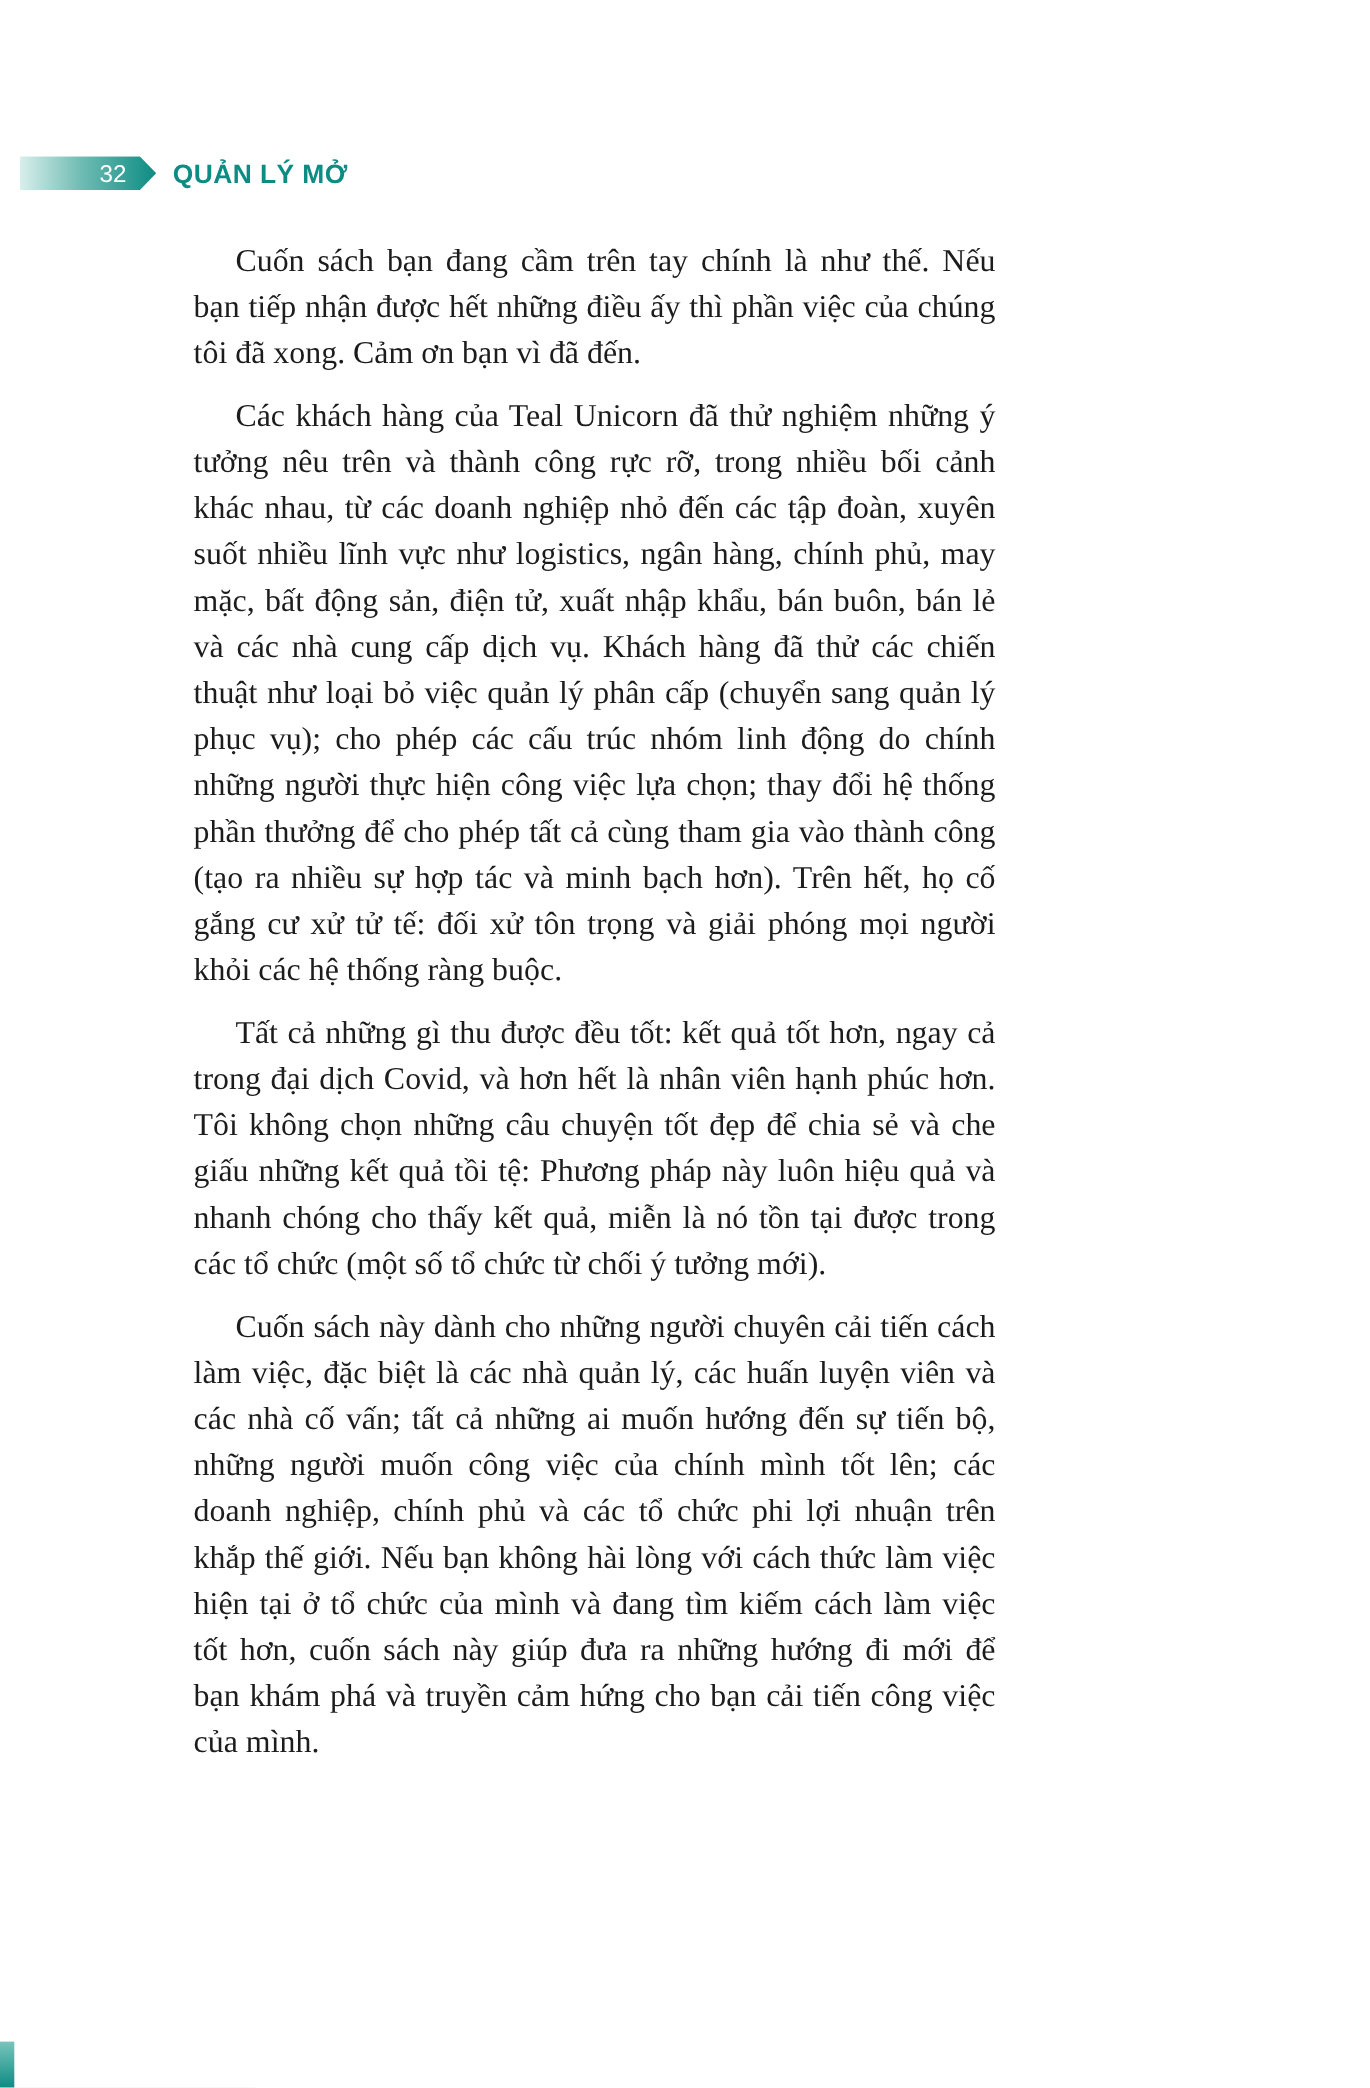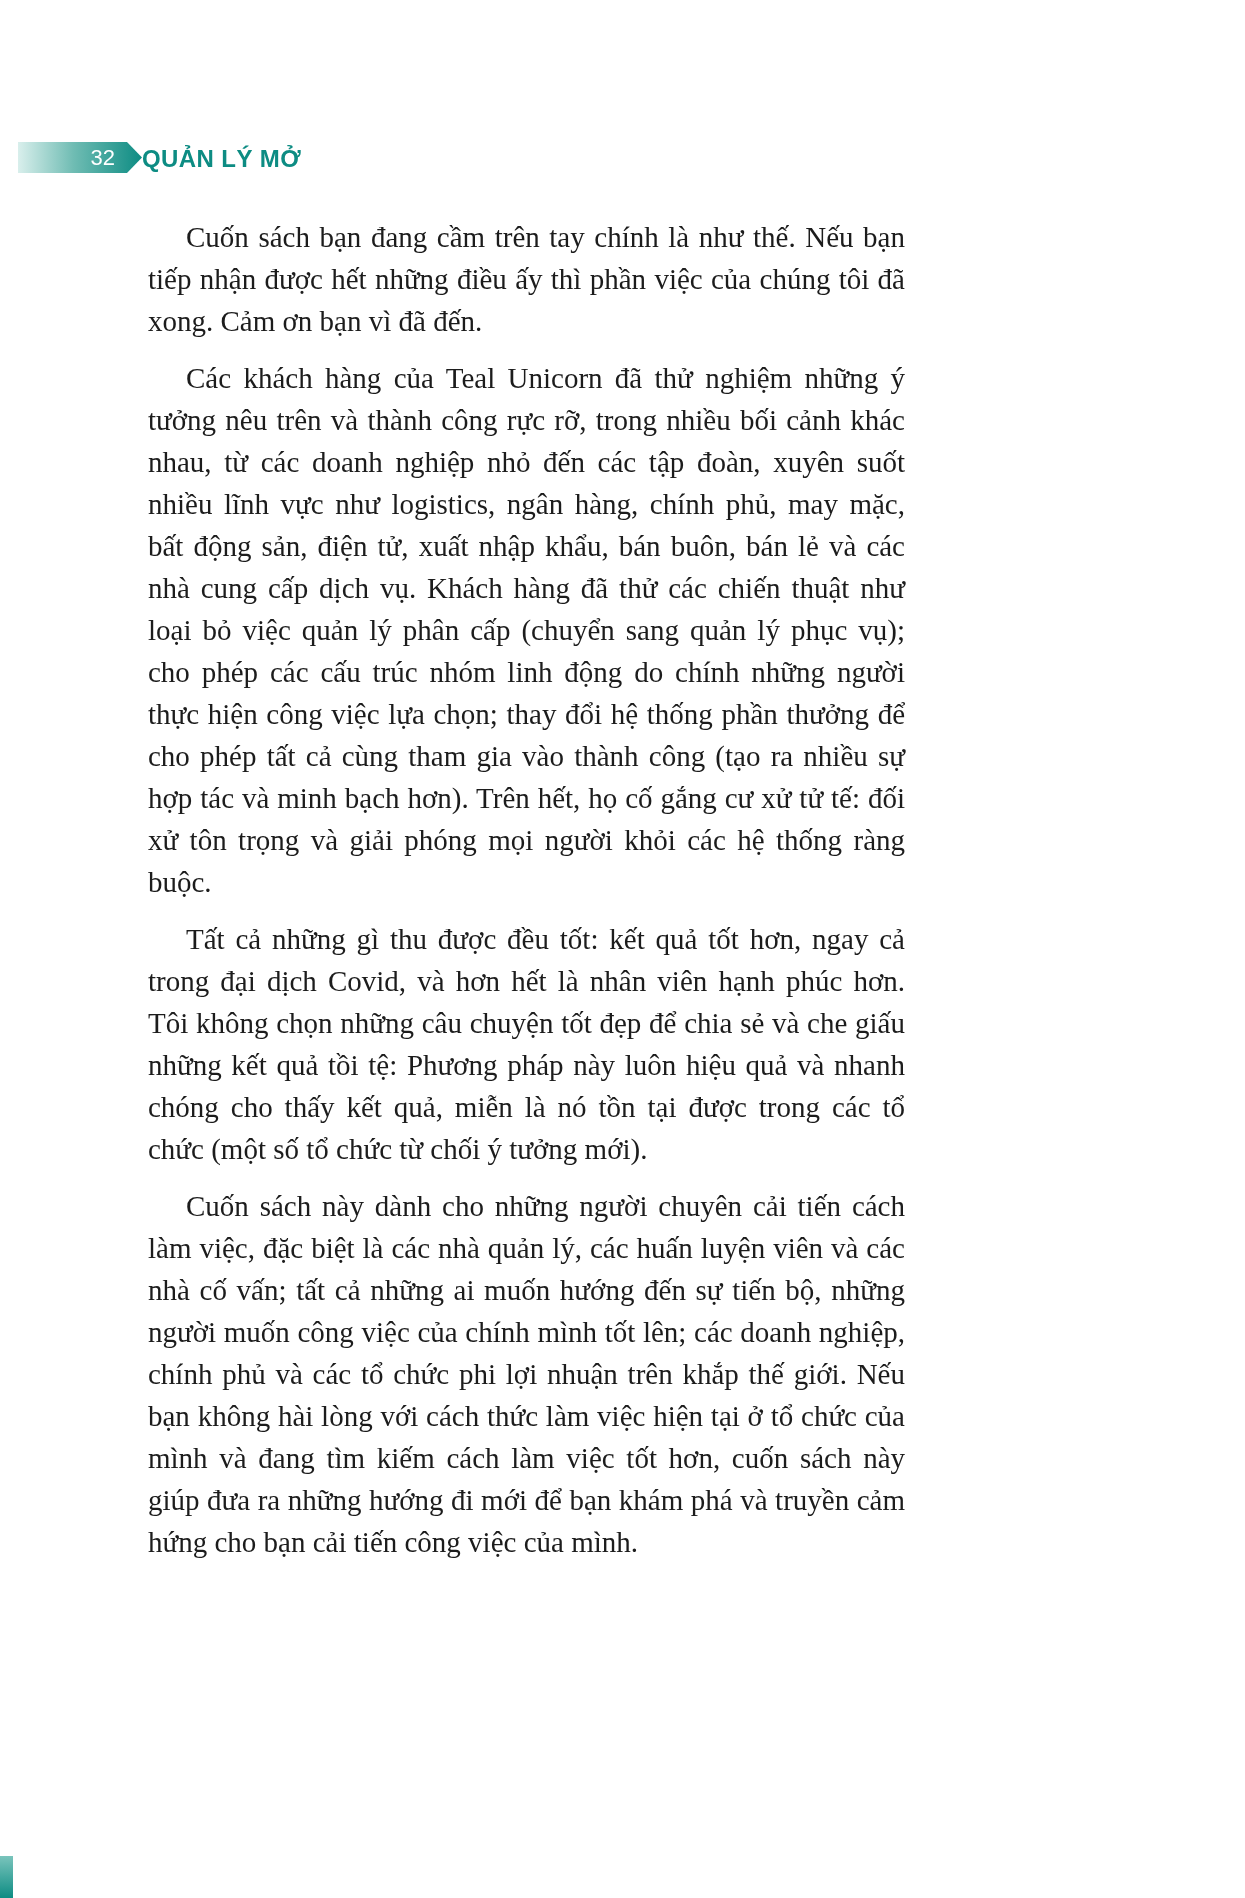--- a/index.html
+++ b/index.html
@@ -34,20 +34,21 @@
     padding-right: 27px;
   }
   .page-number {
     color: #ffffff;
     font-family: "Liberation Sans", sans-serif;
     font-weight: normal;
     font-size: 22px;
     line-height: 1;
   }
   .running-title {
+    margin-left: 15px;
     color: #0d8c83;
     font-family: "Liberation Sans", sans-serif;
     font-weight: bold;
     font-size: 24px;
     letter-spacing: 0.4px;
     line-height: 1;
     padding-top: 2px;
   }
   .body-text {
     position: absolute;
@@ -55,20 +56,21 @@
     left: 148px;
     width: 757px;
     color: #1c1c1c;
     font-size: 29px;
     line-height: 42px;
     text-align: justify;
   }
   .body-text p {
     text-indent: 38px;
     margin-bottom: 15px;
+    margin-left: 28px;
   }
   .edge-accent {
     position: absolute;
     left: 0;
     bottom: 0;
     width: 13px;
     height: 42px;
     background: linear-gradient(to bottom, #7ac4bc 0%, #0d8c83 100%);
   }
 </style>

